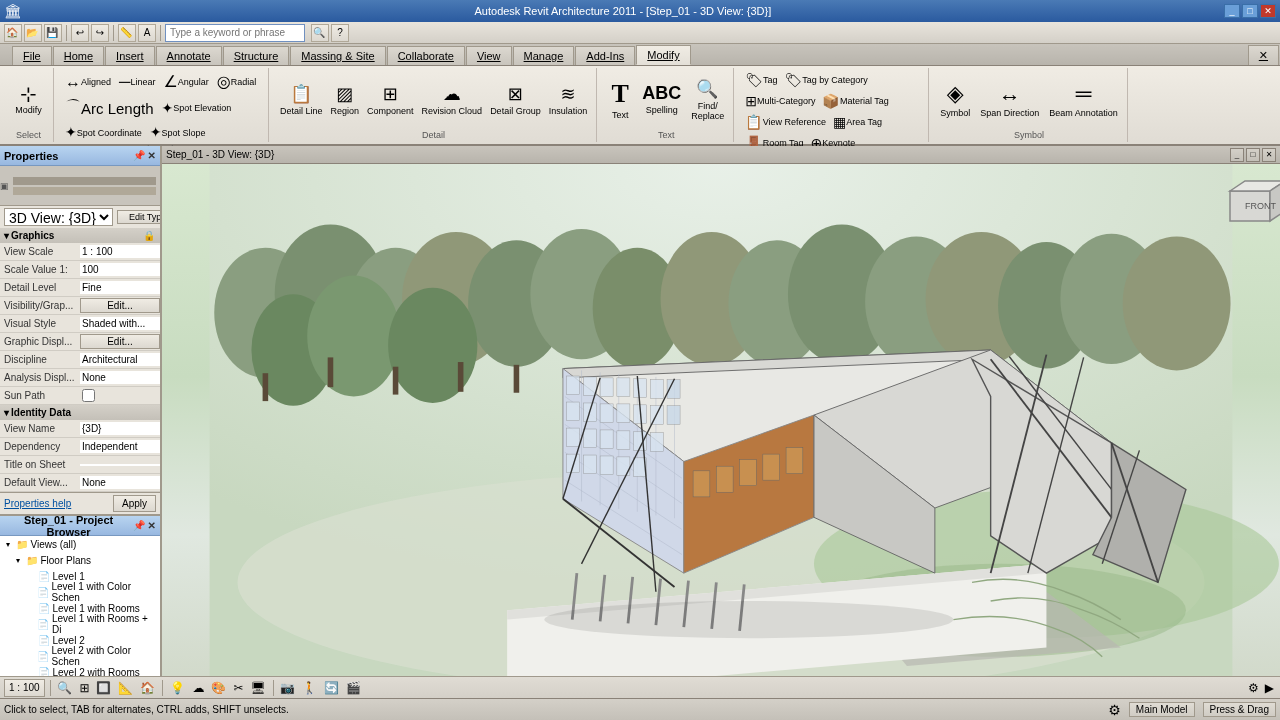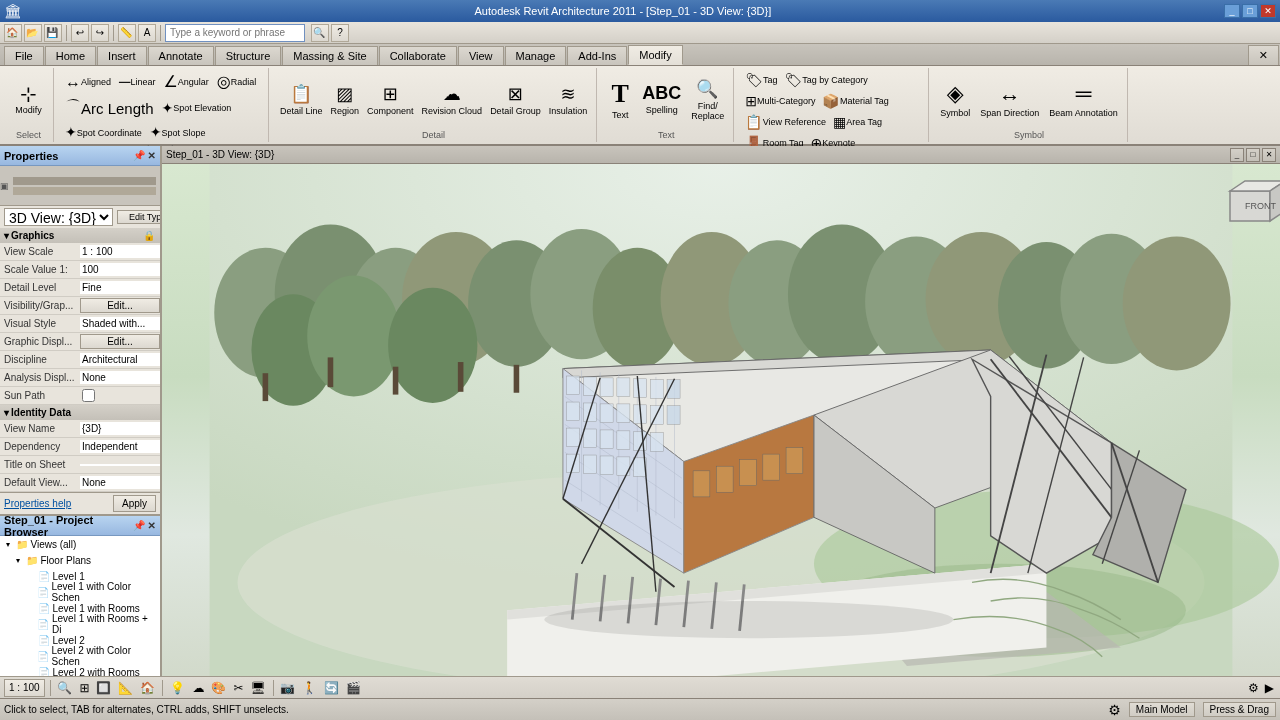--- a/index.html
+++ b/index.html
@@ -47,22 +47,23 @@
       font-size: 10px; cursor: pointer;
     }
     .qa-separator { width: 1px; height: 16px; background: #a0998c; margin: 0 2px; }
 
     
     #ribbon-tabs {
       height: 22px;
       background: linear-gradient(to bottom, #c8c4bc, #b8b4ac);
       display: flex;
       align-items: flex-end;
-      padding-left: 4px;
+      padding-left: 12px;
       border-bottom: 1px solid #8a8278;
+      text-decoration: underline;
     }
     .ribbon-tab {
       padding: 3px 10px;
       background: linear-gradient(to bottom, #dcd8d0, #c8c4bc);
       border: 1px solid #a0998c;
       border-bottom: none;
       cursor: pointer;
       font-size: 11px;
       margin-right: 1px;
     }
@@ -136,20 +137,21 @@
     .panel-header {
       height: 20px;
       background: linear-gradient(to bottom, #b8d4f0, #98b8e0);
       display: flex;
       align-items: center;
       justify-content: space-between;
       padding: 0 4px;
       font-weight: bold;
       font-size: 11px;
       border-bottom: 1px solid #7898c0;
+      text-align: center;
     }
     .panel-header-icons { display: flex; gap: 2px; }
     .panel-icon { font-size: 10px; cursor: pointer; color: #333; }
 
     .prop-row {
       display: flex;
       border-bottom: 1px solid #d0ccc4;
       min-height: 18px;
       align-items: center;
     }

